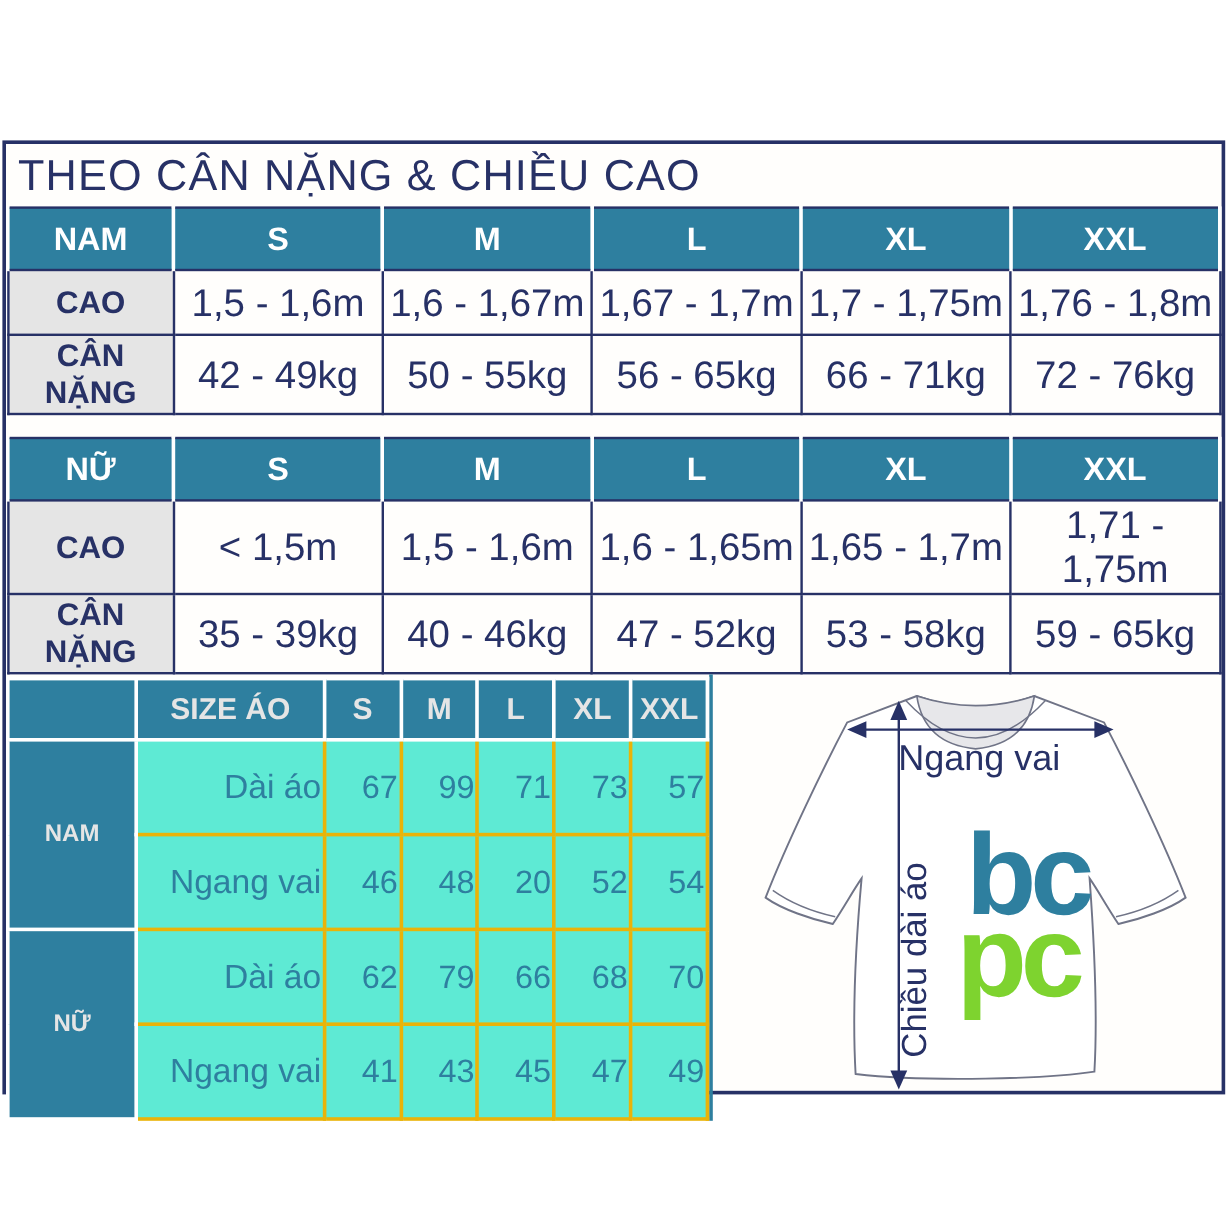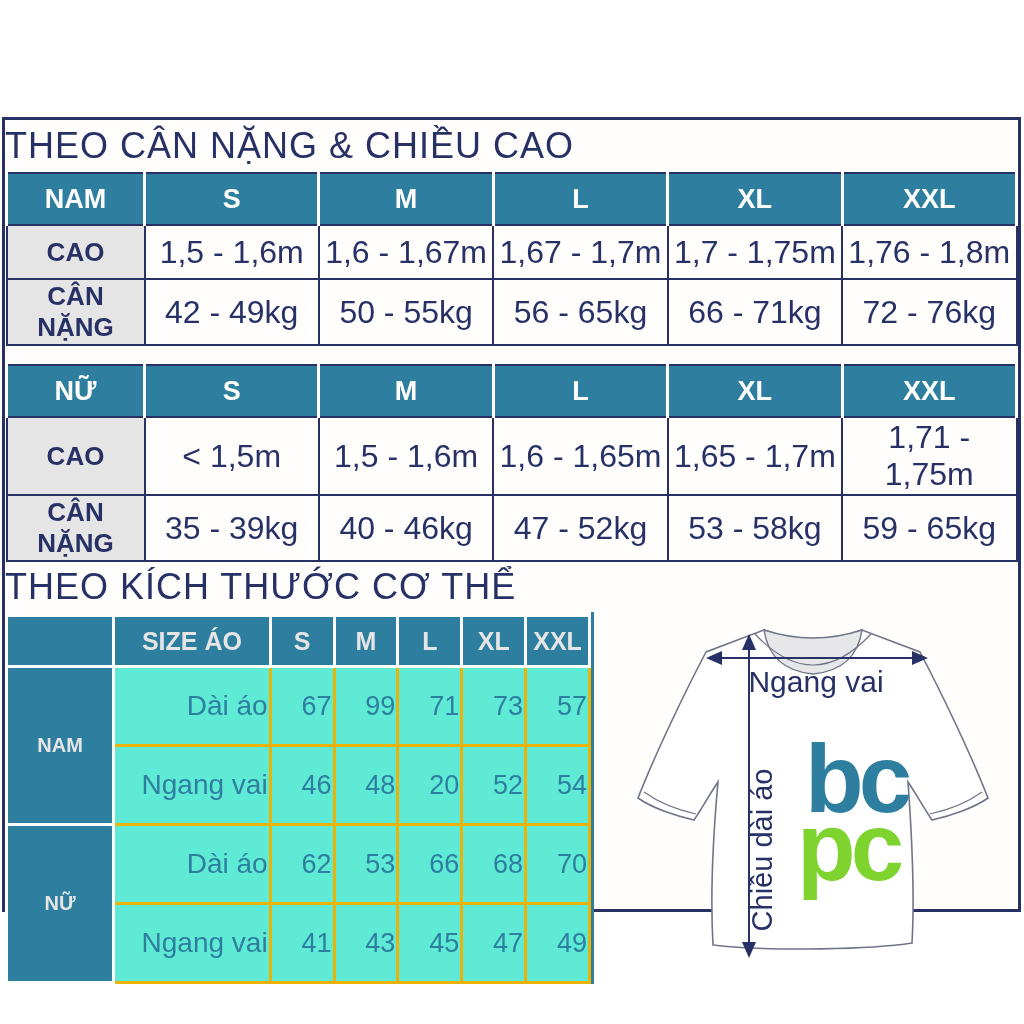--- a/index.html
+++ b/index.html
@@ -1,20 +1,20 @@
 <!DOCTYPE html>
 <html><head>
 <meta charset="utf-8">
 <style>
   html,body{margin:0;padding:0;background:#ffffff;}
   .canvas{position:relative;width:1024px;height:1024px;background:#ffffff;overflow:hidden;
           font-family:"Liberation Sans",sans-serif;}
   .frame{position:absolute;left:2px;top:117px;width:1013px;height:789px;
          border:3px solid #273166;background:#fffefc;}
-  .sec-title{height:52px;display:flex;align-items:center;padding-left:0;
+  .sec-title{height:52px;display:flex;align-items:center;padding-left:10px;
              color:#273166;font-size:36px;letter-spacing:1px;font-weight:500;white-space:nowrap;}
 
   
   table{border-collapse:collapse;}
   .tb12{width:100%;table-layout:fixed;}
   .tb12 th{background:#2e7f9f;color:#ffffff;font-size:27px;font-weight:700;
            border-left:3px solid #ffffff;border-right:3px solid #ffffff;
            border-top:2px solid #273166;border-bottom:2px solid #273166;height:48px;}
   .tb12 td{border:2px solid #273166;color:#273166;font-size:32px;text-align:center;height:50px;
            background:#fffefc;}
@@ -114,21 +114,20 @@
         <td class="rowlabel">CÂN NẶNG</td>
         <td>35 - 39kg</td>
         <td>40 - 46kg</td>
         <td>47 - 52kg</td>
         <td>53 - 58kg</td>
         <td>59 - 65kg</td>
       </tr>
     </tbody>
       </table>
 
-    <div class="sec-title" style="height:50px;">THEO KÍCH THƯỚC CƠ THỂ</div>
 
     <div class="bottom">
 
       <div class="tb3-wrap">
       <table class="tb3">
         <colgroup>
               <col style="width:104px">
               <col style="width:152px">
               <col style="width:62px">
               <col style="width:62px">
@@ -160,21 +159,21 @@
           <td class="val">46</td>
           <td class="val">48</td>
           <td class="val">20</td>
           <td class="val">52</td>
           <td class="val">54</td>
         </tr>
         <tr>
           <td class="tealcell sidehead" rowspan="2">NỮ</td>
           <td class="val measure">Dài áo</td>
           <td class="val">62</td>
-          <td class="val">53</td>
+          <td class="val">79</td>
           <td class="val">66</td>
           <td class="val">68</td>
           <td class="val">70</td>
         </tr>
         <tr>
           <td class="val measure">Ngang vai</td>
           <td class="val">41</td>
           <td class="val">43</td>
           <td class="val">45</td>
           <td class="val">47</td>

